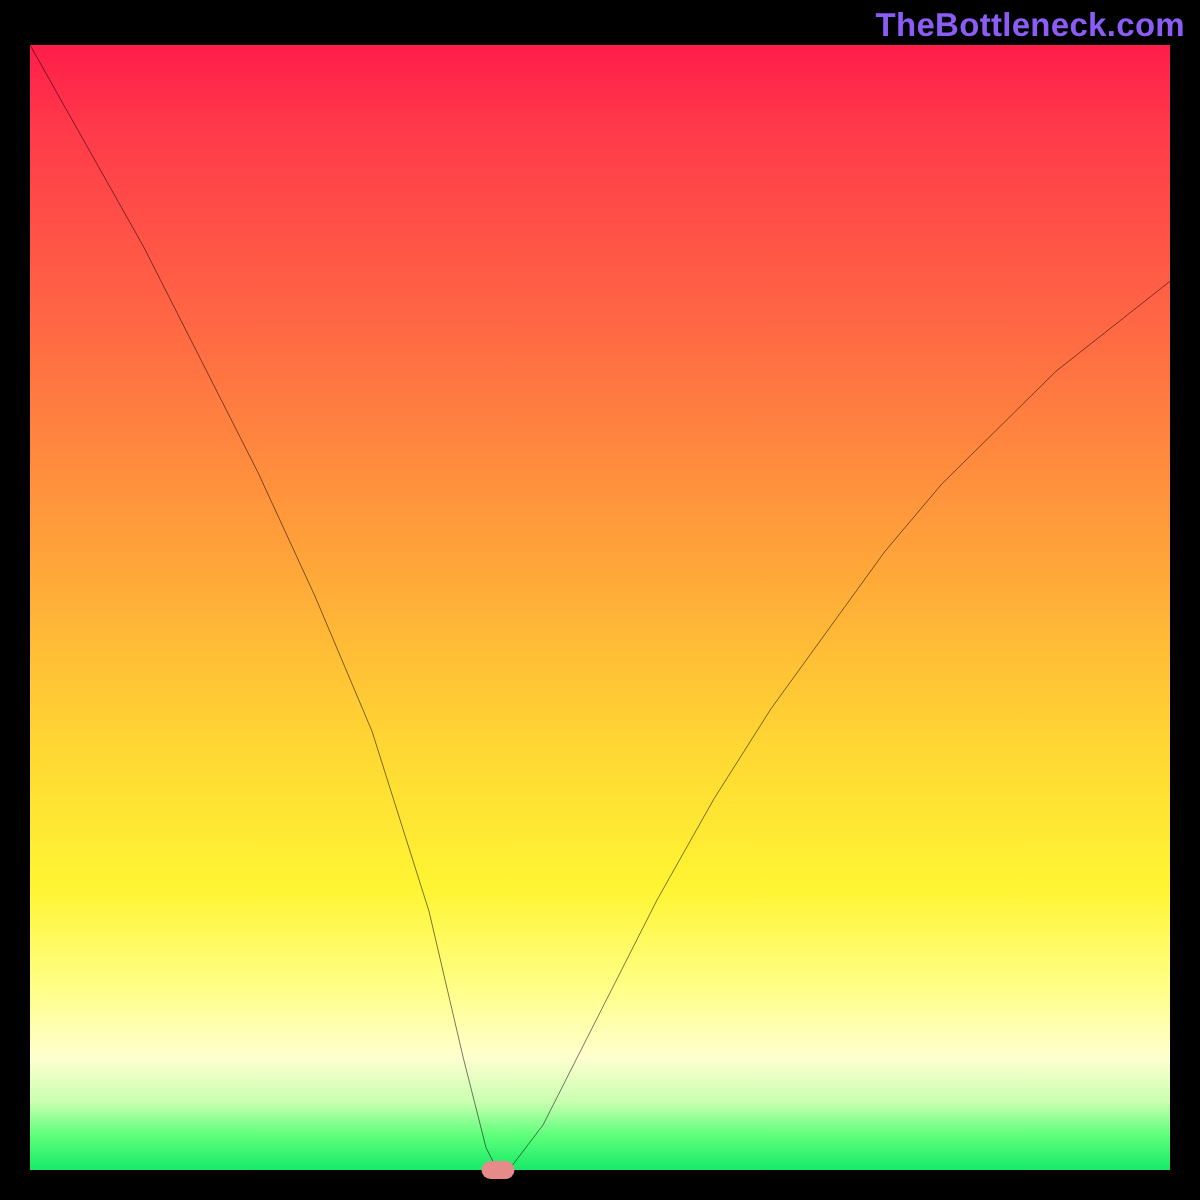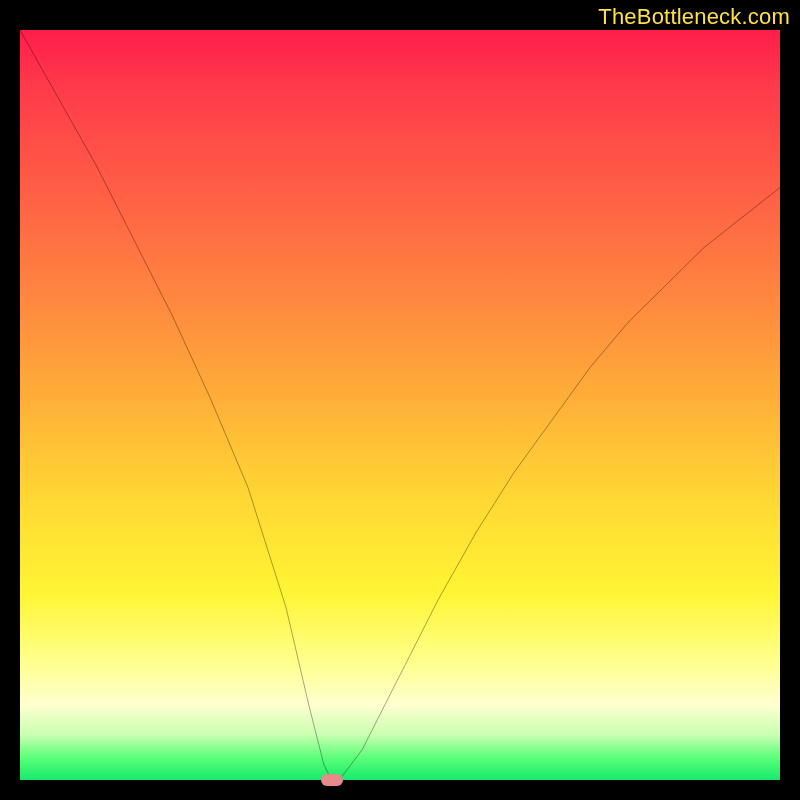--- a/index.html
+++ b/index.html
@@ -14,23 +14,23 @@
   .frame {
     position: relative;
     width: 800px;
     height: 800px;
     background: #000;
   }
   .watermark {
     position: absolute;
     top: 4px;
     right: 10px;
-    color: #fde047;
+    color: #8b5cf6;
     font-size: 22px;
-    font-weight: 400;
+    font-weight: 700;
     letter-spacing: 0.2px;
     z-index: 10;
   }
   .plot {
     position: absolute;
     left: 20px;
     top: 30px;
     width: 760px;
     height: 750px;
   }

